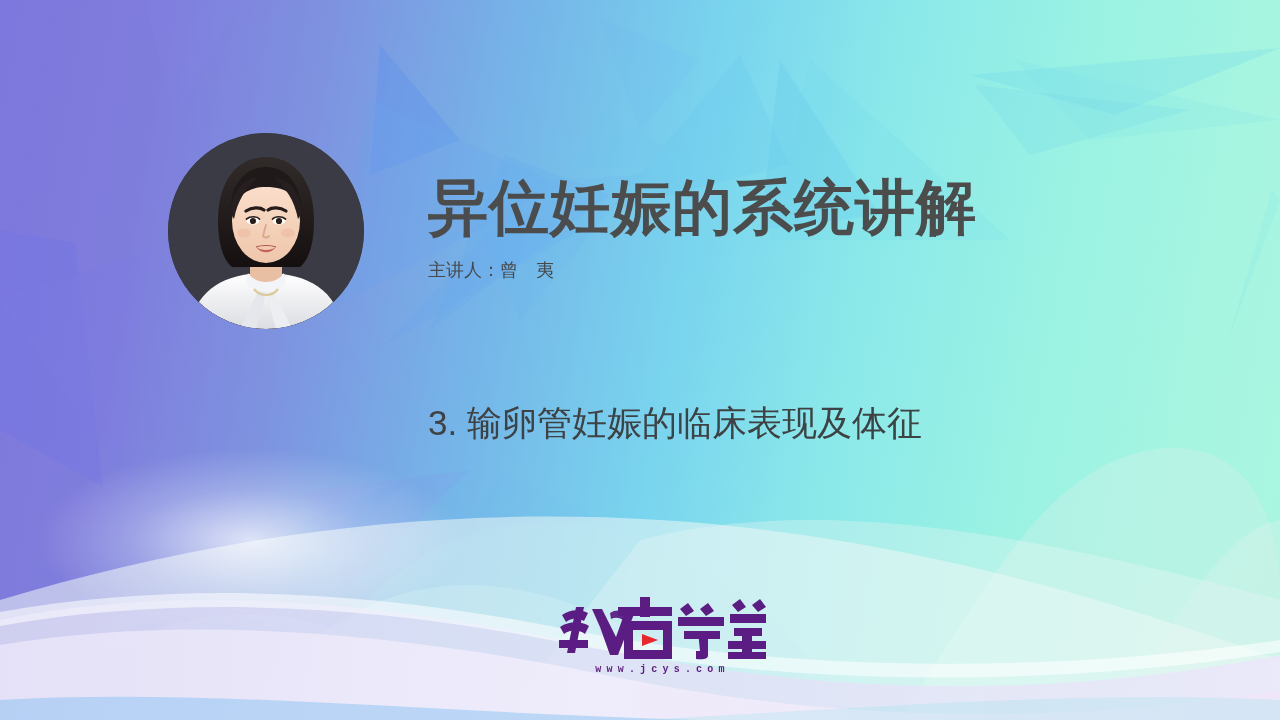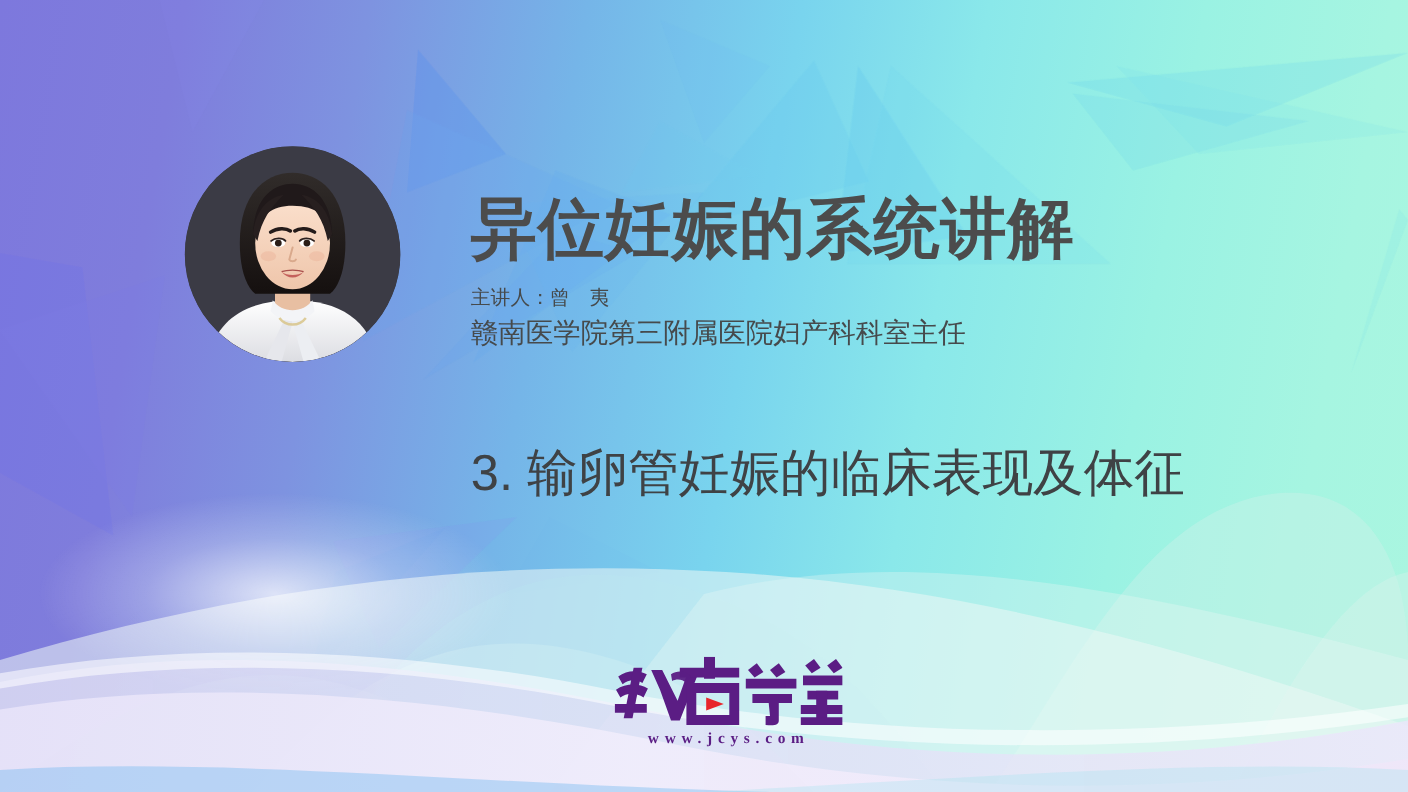--- a/index.html
+++ b/index.html
@@ -78,45 +78,45 @@
     line-height: 1.22;
     font-weight: 400;
     color: #464a4c;
     white-space: nowrap;
   }
   #section-heading {
     position: absolute;
     left: 428px;
     top: 402px;
     margin: 0;
-    font-size: 46px;
+    font-size: 35px;
     line-height: 1.2;
     font-weight: 400;
     color: #3f4245;
     white-space: nowrap;
   }
 
   
   #logo-block {
     position: absolute;
     left: 554px;
     top: 597px;
     width: 212px;
     height: 90px;
     text-align: center;
   }
   #logo-mark { display: block; }
   #logo-url {
     margin: 1px 0 0 0;
-    font-size: 14px;
+    font-size: 10px;
     font-weight: 700;
     letter-spacing: 5.2px;
     color: #5b1d84;
     text-indent: 5px;
-    font-family: Liberation Serif, serif;
+    font-family: Liberation Mono, monospace;
   }
 </style>
 </head>
 <body>
 
 <div id="slide">
 
   <svg class="bg-layer" viewBox="0 0 1280 720" preserveAspectRatio="none" aria-hidden="true">
     <g opacity="0.55">
       <polygon points="0,230 75,243 103,487 0,430" fill="#6d6ff0" opacity="0.35"></polygon>
@@ -249,21 +249,20 @@
         <ellipse cx="120" cy="100" rx="7" ry="4.5" fill="#e7a98f" opacity="0.35"></ellipse>
 
         <path d="M86,156 C92,164 104,164 110,156" stroke="#d8c48a" stroke-width="2.2" fill="none" opacity="0.85"></path>
       </g>
     </svg>
   </div>
 
   <div id="headline-block">
     <h1 id="main-title">异位妊娠的系统讲解</h1>
     <p id="speaker-line">主讲人：曾　夷</p>
-    <p id="affiliation-line">赣南医学院第三附属医院妇产科科室主任</p>
   </div>
 
   <h2 id="section-heading">3. 输卵管妊娠的临床表现及体征</h2>
 
   <div id="logo-block">
     <svg id="logo-mark" width="212" height="66" viewBox="0 0 212 66" aria-hidden="true">
       <g fill="#5b1d84">
 
         <path d="M8,18 C16,12 26,12 34,16 L30,24 C24,20 17,21 12,25 Z"></path>
         <path d="M6,30 C15,24 27,24 35,29 L31,37 C24,32 15,33 10,37 Z"></path>

